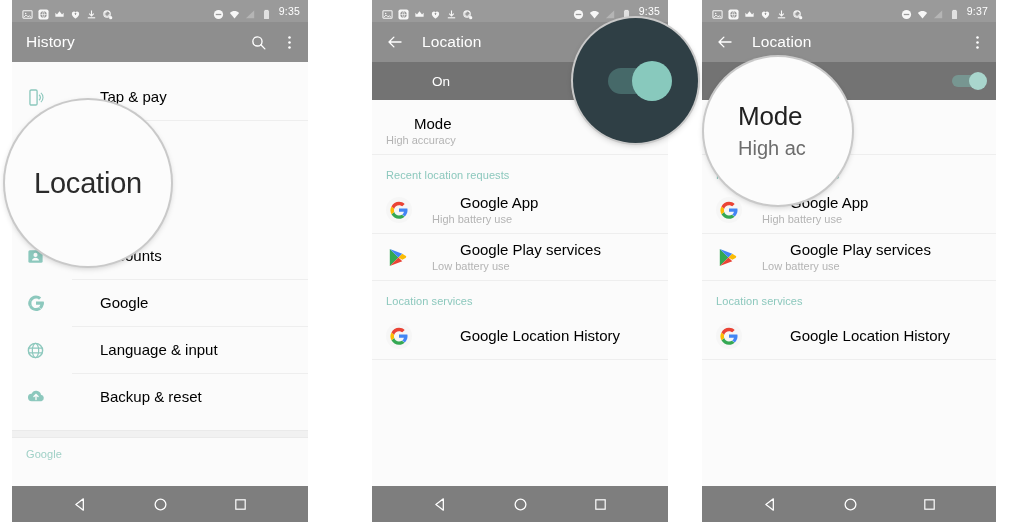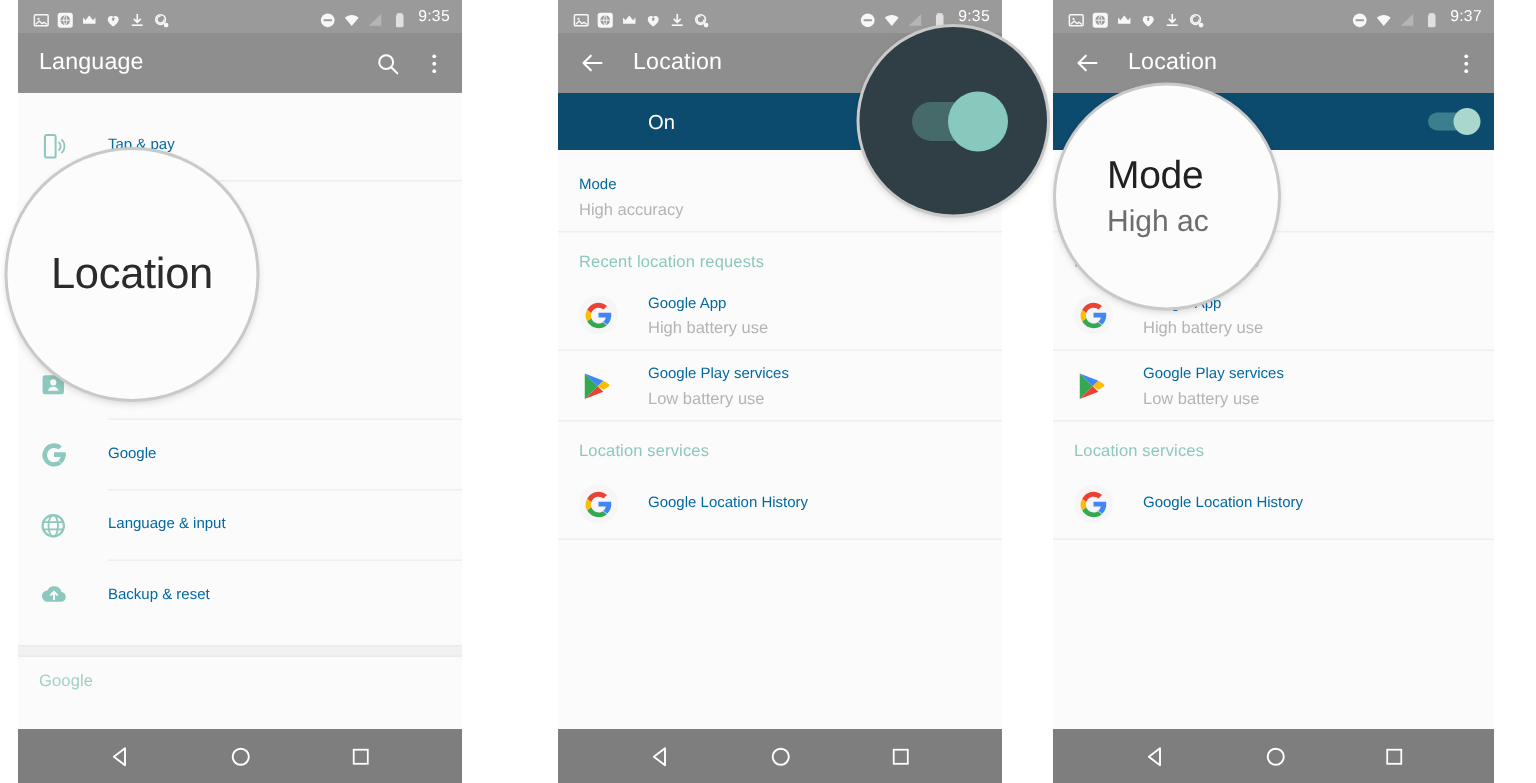--- a/index.html
+++ b/index.html
@@ -69,21 +69,21 @@
     white-space: nowrap;
   }
   .appbar .back { margin-right: 18px; display: flex; align-items: center; }
   .appbar .spacer { flex: 1 1 auto; }
   .appbar .act { margin-left: 14px; display: flex; align-items: center; cursor: pointer; }
 
   
   .switchbar {
     position: relative;
     height: 38px;
-    background: #0c4a6e;
+    background: #737373;
     display: flex;
     align-items: center;
     padding: 0 14px 0 60px;
   }
   .switchbar .sw-label {
     color: #ffffff;
     font-size: 13.5px;
   }
   .switchbar .spacer { flex: 1 1 auto; }
   .track {
@@ -111,23 +111,24 @@
   }
   .row .ic {
     width: 30px;
     flex: 0 0 30px;
     display: flex;
     align-items: center;
     justify-content: flex-start;
   }
   .row .txt { padding-left: 16px; }
   .row .t1 {
-    font-size: 10px;
-    color: #0369a1;
+    font-size: 15px;
+    color: #000000;
     line-height: 16px;
+    margin-left: 28px;
   }
   .row .t2 {
     font-size: 11px;
     color: #b4b4b4;
     line-height: 14px;
     margin-top: 1px;
   }
   .divider {
     height: 1px;
     background: #eeeeee;
@@ -306,21 +307,21 @@
           <svg viewBox="0 0 24 24" width="11" height="11">
               <rect x="8" y="2" width="8" height="2" fill="#fff"></rect>
               <rect x="6.5" y="4" width="11" height="18" rx="1.5" fill="#e6e6e6"></rect>
             </svg>
         </span>
         <span class="sb-time">9:35</span>
       </div>
     </div>
 
     <div class="appbar">
-      <span class="title">Language</span>
+      <span class="title">History</span>
       <span class="spacer"></span>
       <span class="act">
         <svg viewBox="0 0 24 24" width="17" height="17">
             <circle cx="10.5" cy="10.5" r="6.5" fill="none" stroke="#fff" stroke-width="1.9"></circle>
             <path d="M15.3 15.3L21 21" stroke="#fff" stroke-width="1.9" stroke-linecap="round"></path>
           </svg>
       </span>
       <span class="act">
         <svg viewBox="0 0 24 24" width="17" height="17">
             <circle cx="12" cy="5" r="1.8" fill="#fff"></circle>

